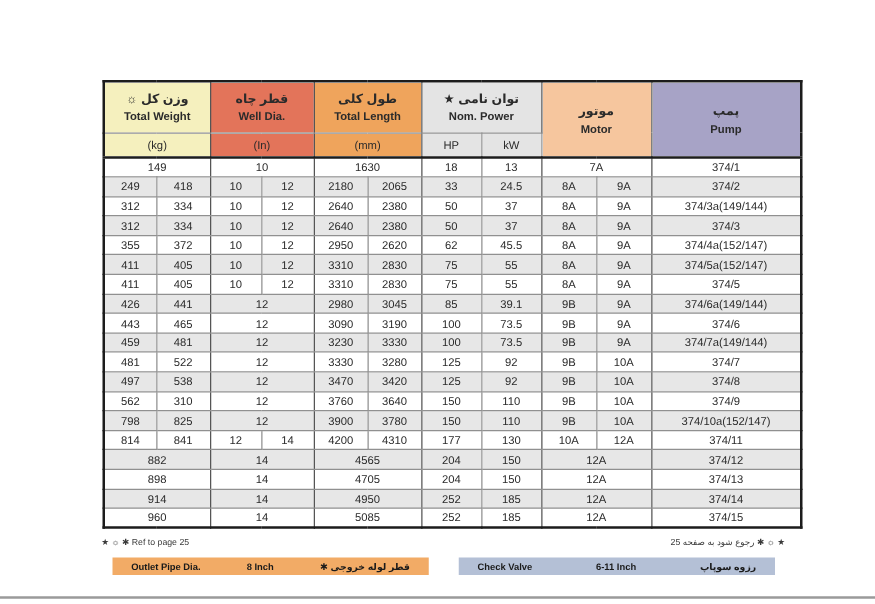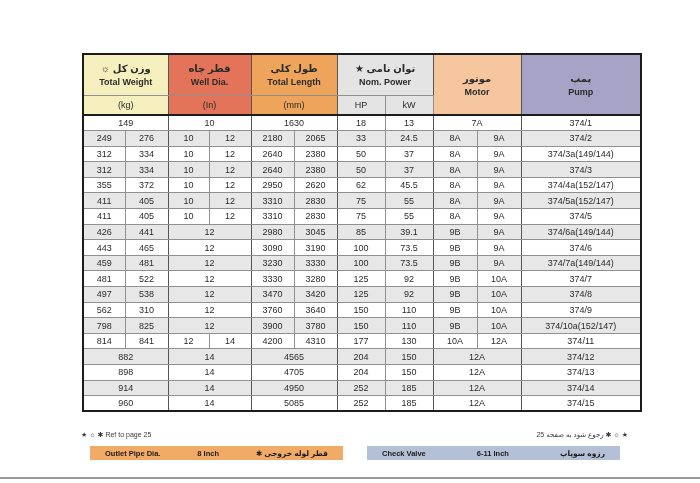--- a/index.html
+++ b/index.html
@@ -4,21 +4,21 @@
 <style>
   * { margin:0; padding:0; box-sizing:border-box; }
   html,body { width:700px; height:483px; }
   body {
     background:#ffffff;
     font-family:"Liberation Sans","DejaVu Sans",sans-serif;
     position:relative;
     overflow:hidden;
   }
   .spec {
-    position:absolute; left:82px; top:53px; width:558px;
+    position:absolute; left:82px; top:64px; width:558px;
     border-collapse:collapse; table-layout:fixed;
     border:2px solid #1c1c1c;
   }
   .spec th, .spec td {
     border:1px solid #909090;
     text-align:center; vertical-align:middle;
     color:#2b2b2b; overflow:hidden; white-space:nowrap;
   }
   .spec thead tr:first-child th { height:41px; }
   .spec thead tr.unit-row th { height:20px; font-size:9px; font-weight:normal; }
@@ -109,21 +109,21 @@
         <td colspan="2" class="maj">149</td>
         <td colspan="2" class="maj">10</td>
         <td colspan="2" class="maj">1630</td>
         <td>18</td>
         <td class="maj">13</td>
         <td colspan="2" class="maj">7A</td>
         <td>374/1</td>
       </tr>
       <tr>
         <td>249</td>
-        <td class="maj">276</td>
+        <td class="maj">418</td>
         <td>10</td>
         <td class="maj">12</td>
         <td>2180</td>
         <td class="maj">2065</td>
         <td>33</td>
         <td class="maj">24.5</td>
         <td>8A</td>
         <td class="maj">9A</td>
         <td>374/2</td>
       </tr>

